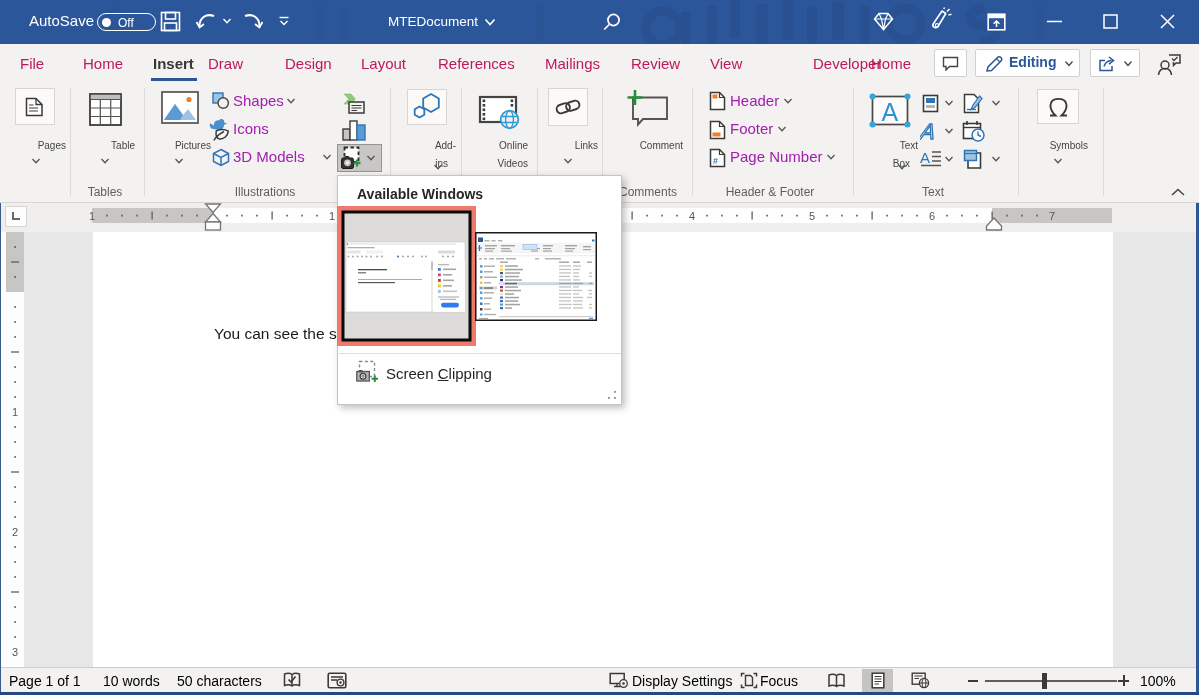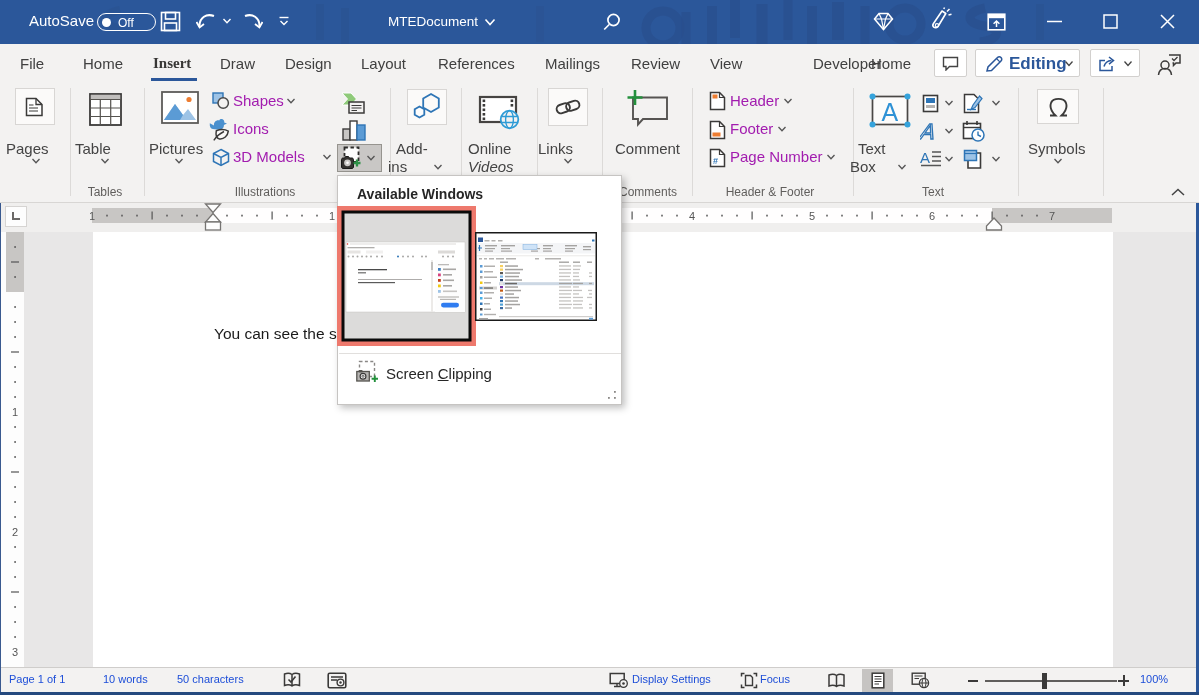--- a/index.html
+++ b/index.html
@@ -10,46 +10,46 @@
 
 #titlebar { left:0; top:0; width:1199px; height:44px; background:#2b579a; }
 .autosave { left:29px; top:12px; font-size:15px; color:#fff; }
 .pill { left:97px; top:13px; width:59px; height:18px; border:1px solid #fff; border-radius:9px; }
 .pill .knob { position:absolute; left:4px; top:3.5px; width:9px; height:9px; background:#fff; border-radius:50%; }
 .pill .off { position:absolute; left:20px; top:2px; font-size:12px; color:#fff; }
 .ttl { top:14px; font-size:13.5px; color:#fff; }
 
 
 #tabrow { left:0; top:44px; width:1199px; height:38px; background:#f3f2f1; }
-.tab { top:11px; font-size:15px; color:#404040; }
+.tab { top:11px; font-size:15px; color:#be185d; }
 .tab.sel { color:#383735; font-weight:bold; letter-spacing:0; }
 .tabunderline { left:151px; top:34px; width:46px; height:3px; background:#2b579a; }
 .tbtn { top:5px; height:28px; background:#fff; border:1px solid #d2d0ce; border-radius:2px; }
 
 
 #ribbon { left:0; top:82px; width:1199px; height:121px; background:#f3f2f1; border-bottom:1px solid #d8d6d4; }
 .vsep { top:6px; width:1px; height:108px; background:#dcdad8; }
 .grplabel { top:103px; font-size:12px; color:#605e5c; text-align:center; }
 .bigicon { border:1px solid #d8d6d4; background:#fbfaf9; }
-.biglabel { font-size:15px; color:#444; text-align:left; }
+.biglabel { font-size:10px; color:#444; text-align:right; }
 .rtext { font-size:15px; color:#a21caf; }
 
 
 #rulerrow { left:0; top:203px; width:1199px; height:29px; background:#f0efee; }
 
 
 #docarea { left:0; top:232px; width:1199px; height:435px; background:#e8e7e7; }
 #page { left:93px; top:0px; width:1020px; height:435px; background:#fff; }
 
 
 #dropdown { left:337px; top:175px; width:285px; height:230px; background:#fff; border:1px solid #c6c4c2; box-shadow:3px 3px 7px rgba(0,0,0,0.25); }
 
 
 #statusbar { left:0; top:667px; width:1199px; height:25px; background:#f3f2f1; border-top:1px solid #cfcdcb; }
-.stext { top:673px; font-size:11px; color:#1d4ed8; }
+.stext { top:673px; font-size:14px; color:#000000; }
 #bottomstrip { left:0; top:692px; width:1199px; height:3px; background:#24497e; }
 #rightedge { left:1196px; top:203px; width:3px; height:489px; background:#2b579a; }
 </style>
 </head>
 <body>
 <div id="app">
   <div class="abs" id="titlebar">
     <svg class="abs" style="left:0; top:0;" width="1199" height="44" viewBox="0 0 1199 44">
       <g fill="none" stroke="#2a4f8d" stroke-opacity="0.75">
         <circle cx="663" cy="28" r="17" stroke-width="9"></circle>
@@ -132,43 +132,43 @@
         <rect x="2" y="2" width="13" height="13" fill="none" stroke="#fff" stroke-width="1.5"></rect>
       </svg>
 
     <svg class="abs" style="left:1159px; top:13px;" width="17" height="17" viewBox="0 0 17 17">
         <path d="M2 2 L15 15 M15 2 L2 15" stroke="#fff" stroke-width="1.5"></path>
       </svg>
   </div>
   <div class="abs" id="tabrow">
     <div class="abs tab" style="left:20px;">File</div>
     <div class="abs tab" style="left:83px;">Home</div>
-    <div class="abs tab sel" style="left:153px;font-family:Liberation Serif, serif;">Insert</div>
+    <div class="abs tab sel" style="left:153px;">Insert</div>
     <div class="abs tabunderline"></div>
-    <div class="abs tab" style="left:220px;">Draw</div>
+    <div class="abs tab" style="left:208px;">Draw</div>
     <div class="abs tab" style="left:285px;">Design</div>
     <div class="abs tab" style="left:361px;">Layout</div>
     <div class="abs tab" style="left:438px;">References</div>
     <div class="abs tab" style="left:545px;">Mailings</div>
     <div class="abs tab" style="left:631px;">Review</div>
     <div class="abs tab" style="left:710px;">View</div>
     <div class="abs tab" style="left:769px;margin-left:44px;">Developer</div>
     <div class="abs tab" style="left:871px;">Home</div>
 
     <div class="abs tbtn" style="left:934px; width:33px;"></div>
     <svg class="abs" style="left:942px; top:12px;" width="17" height="15" viewBox="0 0 17 15">
       <path d="M1.5 1.5 L15.5 1.5 L15.5 10.5 L7.5 10.5 L4 14 L4 10.5 L1.5 10.5 Z" fill="none" stroke="#444" stroke-width="1.4"></path>
     </svg>
 
     <div class="abs tbtn" style="left:975px; width:105px;"></div>
     <svg class="abs" style="left:984px; top:10px;" width="20" height="20" viewBox="0 0 20 20">
       <path d="M3 17 L4 13 L13.5 3.5 C14.5 2.5 16 2.5 17 3.5 C18 4.5 18 6 17 7 L7.5 16.5 L3 17 Z" fill="none" stroke="#2b579a" stroke-width="1.5"></path>
       <path d="M12.5 4.5 L15.8 7.8" stroke="#2b579a" stroke-width="1.2"></path>
     </svg>
-    <div class="abs" style="left:1009px; top:10px; font-size:17px; font-weight:bold; color:#2b579a;">Editing</div>
+    <div class="abs" style="left:1009px; top:10px; font-size:14px; font-weight:bold; color:#2b579a;">Editing</div>
     <svg class="abs" style="left:1064px; top:16px;" width="10" height="8" viewBox="0 0 10 8">
         <path d="M1.5 1.5 L5 5.5 L8.5 1.5" fill="none" stroke="#444" stroke-width="1.3"></path>
       </svg>
 
     <div class="abs tbtn" style="left:1090px; width:50px;"></div>
     <svg class="abs" style="left:1098px; top:11px;" width="18" height="17" viewBox="0 0 18 17">
       <path d="M7 5.5 L2 5.5 L2 15.5 L14 15.5 L14 11" fill="none" stroke="#2b579a" stroke-width="1.5"></path>
       <path d="M6 11.5 C7 7.5 9.5 5.8 13.5 5.5" fill="none" stroke="#2b579a" stroke-width="1.5"></path>
       <path d="M11 2 L15.5 5.6 L11 9.2" fill="none" stroke="#2b579a" stroke-width="1.5"></path>
     </svg>
@@ -305,21 +305,21 @@
           <rect x="4.6" y="18" width="2.6" height="2.6"></rect>
           <rect x="4.6" y="22.5" width="2.6" height="2.6"></rect>
         <rect x="32.6" y="4.5" width="2.6" height="2.6"></rect>
           <rect x="32.6" y="9" width="2.6" height="2.6"></rect>
       </g>
       <circle cx="31.5" cy="24.5" r="8.8" fill="#f3f2f1" stroke="#2e9bd6" stroke-width="1.8"></circle>
       <ellipse cx="31.5" cy="24.5" rx="3.9" ry="8.8" fill="none" stroke="#2e9bd6" stroke-width="1.4"></ellipse>
       <path d="M23 21.5 L40 21.5 M23 27.5 L40 27.5" stroke="#2e9bd6" stroke-width="1.4"></path>
     </svg>
     <div class="abs biglabel" style="left:468px; top:58px; width:60px;">Online</div>
-    <div class="abs biglabel" style="left:468px; top:76px; width:60px;font-style:italic;">Videos</div>
+    <div class="abs biglabel" style="left:468px; top:76px; width:60px;">Videos</div>
 
     <div class="abs bigicon" style="left:548px; top:6px; width:40px; height:38px;"></div>
     <svg class="abs" style="left:554px; top:13px;" width="28" height="24" viewBox="0 0 28 24">
       <g fill="none" stroke="#3b3a39" stroke-width="1.9">
         <rect x="2.5" y="9" width="13.5" height="8.5" rx="4.2" transform="rotate(-18 9.2 13.2)"></rect>
         <rect x="12" y="6.5" width="13.5" height="8.5" rx="4.2" transform="rotate(-18 18.7 10.7)"></rect>
       </g>
     </svg>
     <div class="abs biglabel" style="left:538px; top:58px; width:60px;">Links</div>
     <svg class="abs" style="left:563px; top:76px;" width="10" height="7" viewBox="0 0 10 7">

